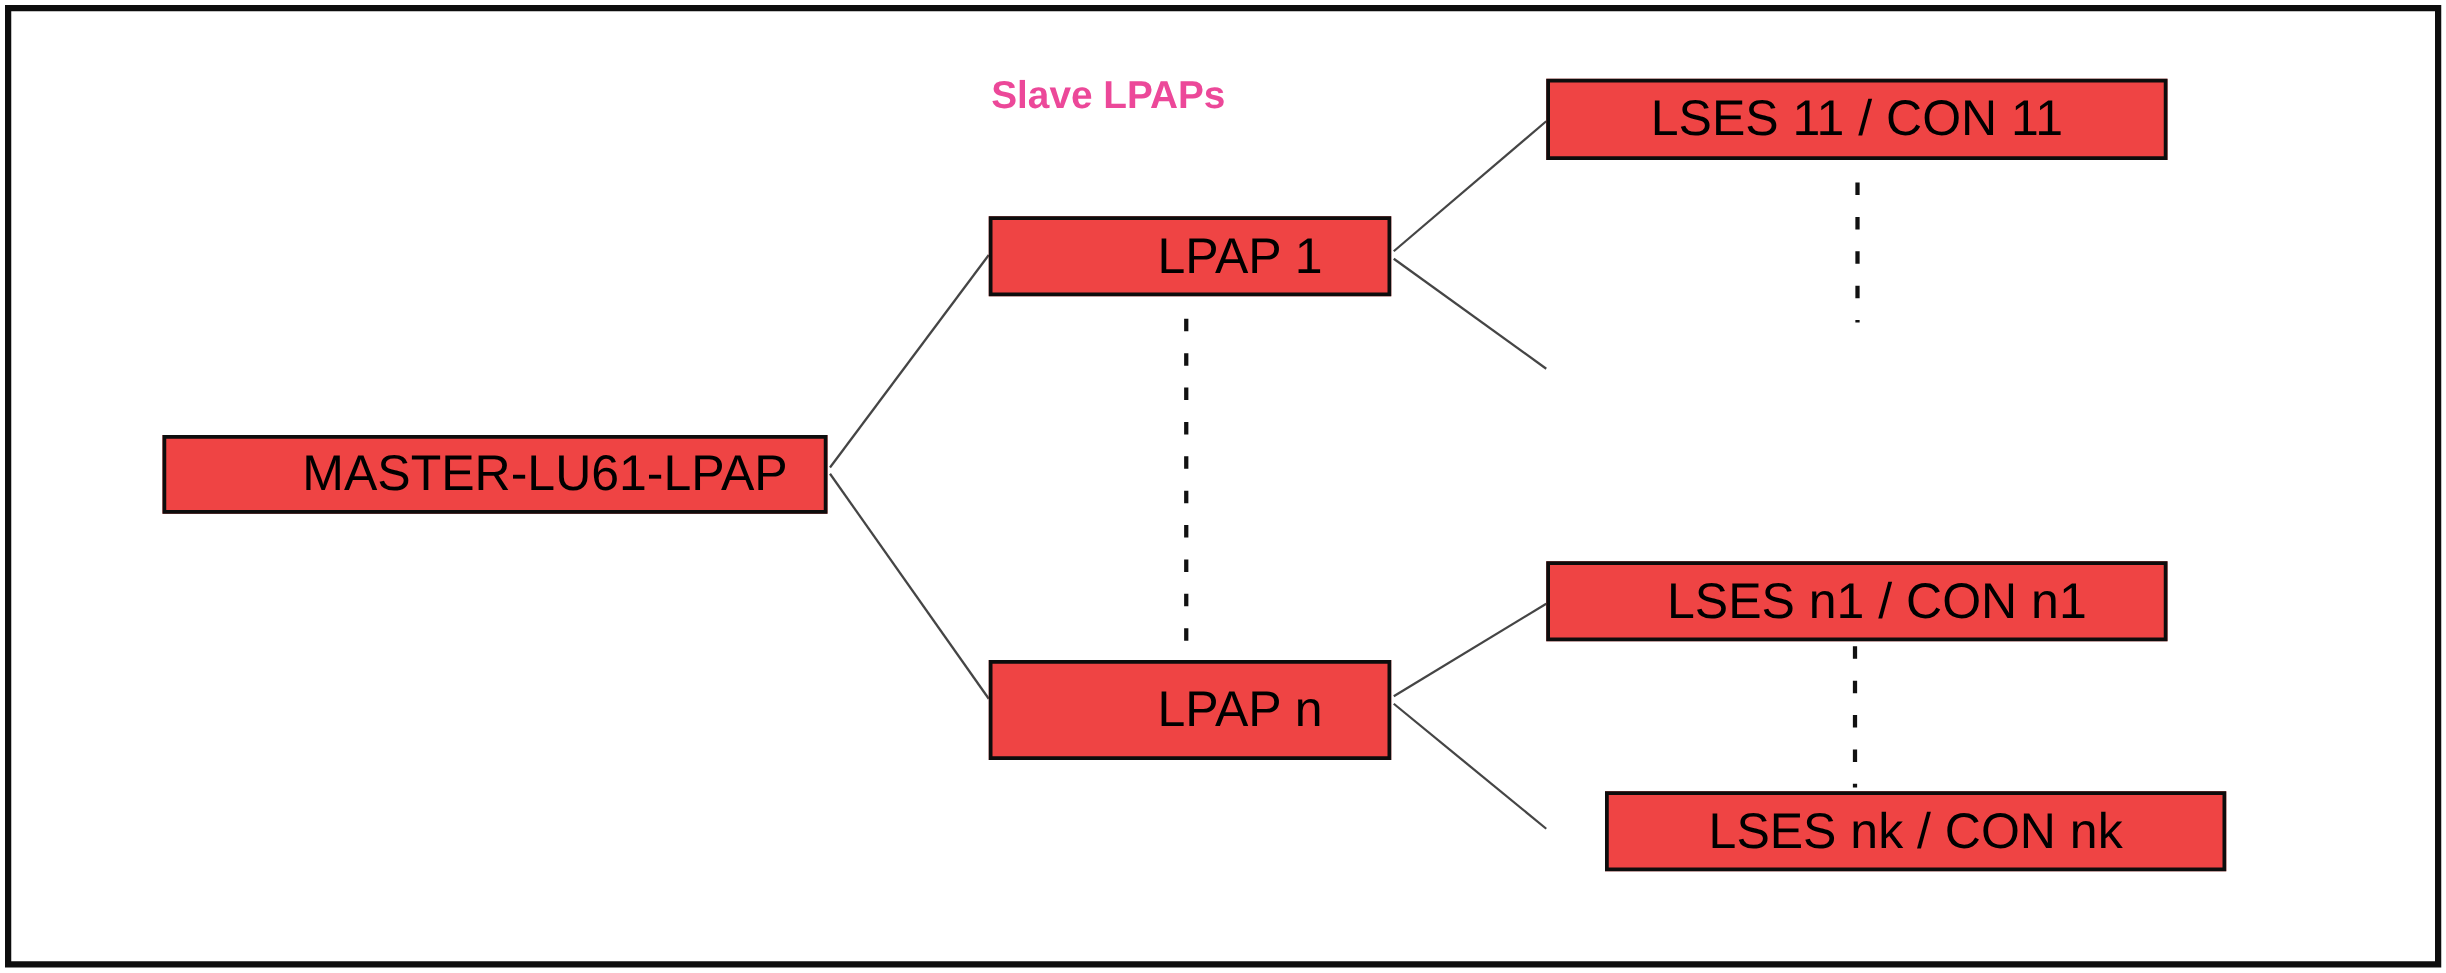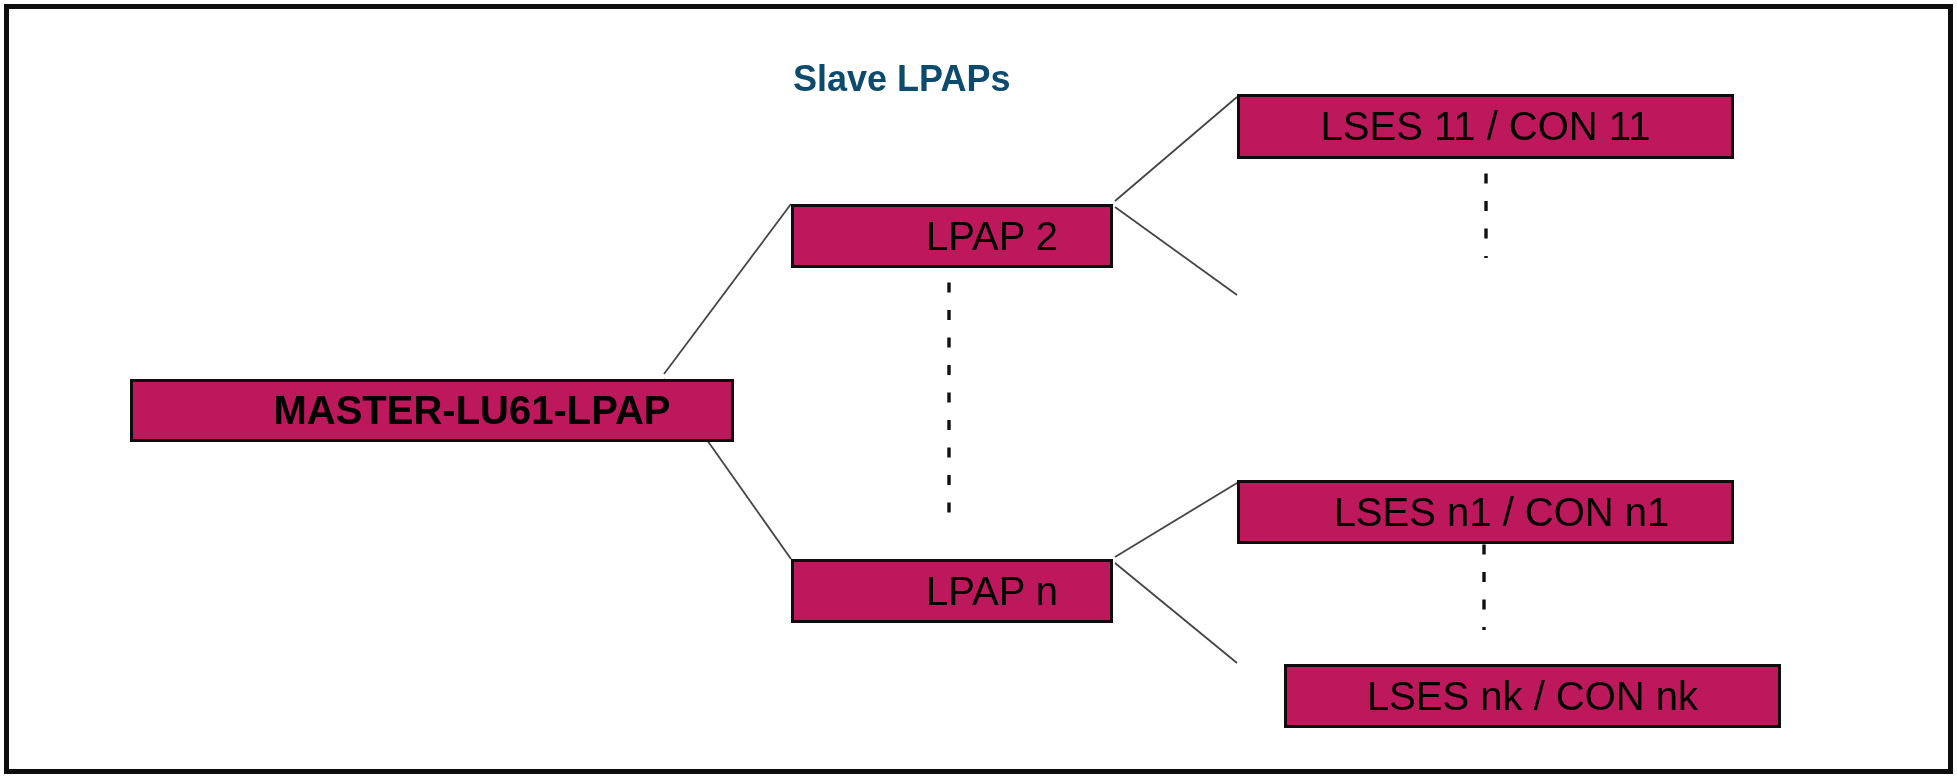--- a/index.html
+++ b/index.html
@@ -19,42 +19,41 @@
   }
   .edges-layer {
     position: absolute;
     left: 0; top: 0;
     width: 1957px; height: 778px;
   }
   .node {
     position: absolute;
     box-sizing: border-box;
     border: 3px solid #0d0d0d;
-    background: #be185d;
+    background: #ef4444;
     display: flex;
     align-items: center;
     justify-content: center;
     font-size: 40px;
     color: #000000;
     white-space: nowrap;
-    margin-top: 31px;
   }
   .node .shift-right { position: relative; left: 40px; }
   .diagram-title {
     position: absolute;
     left: 793px; top: 58px;
-    font-size: 36px;
+    font-size: 31px;
     font-weight: bold;
-    color: #0c4a6e;
+    color: #ec4899;
     white-space: nowrap;
   }
   
-  #node-master { left: 130px; top: 348px; width: 604px; height: 63px; font-weight: bold; }
+  #node-master { left: 130px; top: 348px; width: 532px; height: 63px; }
   #node-lpap1  { left: 791px; top: 173px; width: 322px; height: 64px; }
-  #node-lpapn  { left: 791px; top: 528px; width: 322px; height: 64px; }
+  #node-lpapn  { left: 791px; top: 528px; width: 322px; height: 80px; }
   #node-lses11 { left: 1237px; top: 63px;  width: 497px; height: 65px; }
   #node-lses1j { left: 1237px; top: 265px; width: 497px; height: 64px; }
   #node-lsesn1 { left: 1237px; top: 449px; width: 497px; height: 64px; padding-left: 32px; }
   #node-lsesnk { left: 1284px; top: 633px; width: 497px; height: 64px; }
   .solid-edge  { stroke: #454545; stroke-width: 1.8; }
   .dashed-edge { stroke: #111111; stroke-width: 3.4; stroke-dasharray: 10 17.5; }
 </style>
 </head>
 <body>
 
@@ -75,21 +74,21 @@
     <line class="dashed-edge" x1="1484" y1="517" x2="1484" y2="630"></line>
   </svg>
 
   <div class="diagram-title">Slave LPAPs</div>
 
   <div class="node" id="node-master">
     <span class="shift-right">MASTER-LU61-LPAP</span>
   </div>
 
   <div class="node" id="node-lpap1">
-    <span class="shift-right">LPAP 2</span>
+    <span class="shift-right">LPAP 1</span>
   </div>
 
   <div class="node" id="node-lpapn">
     <span class="shift-right">LPAP n</span>
   </div>
 
   <div class="node" id="node-lses11">
     <span>LSES 11 / CON 11</span>
   </div>
 

